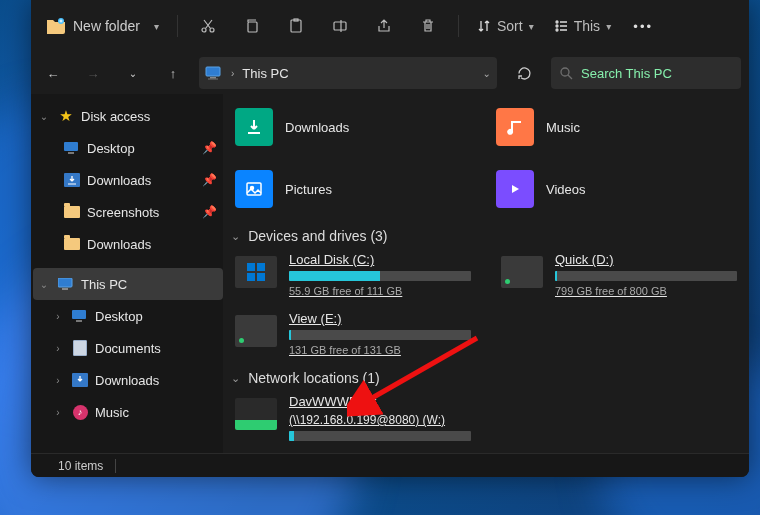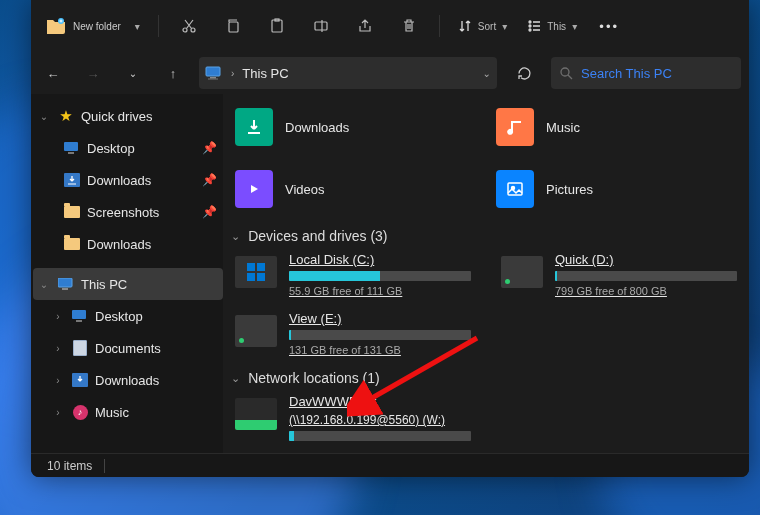--- a/index.html
+++ b/index.html
@@ -9,32 +9,32 @@
 .s2{ left:-40px; bottom:-120px; width:400px; height:400px; background:rgba(80,140,255,.5); }
 .s3{ right:-60px; bottom:-60px; width:220px; height:220px; background:rgba(30,109,212,.6); }
 
 .window { position:absolute; left:31px; top:0; width:718px; height:477px; background:#1c1c1c; border-radius:0 0 8px 8px; display:flex; flex-direction:column; box-shadow:0 0 30px rgba(0,0,0,.5); color:#e6e6e6; font-size:13px; overflow:hidden; }
 
 .toolbar { height:52px; display:flex; align-items:center; padding:0 8px; gap:4px; }
 .tb-btn { height:36px; display:flex; align-items:center; justify-content:center; border-radius:4px; padding:0 8px; color:#bdbdbd; cursor:default; }
 .tb-btn.icon-only { width:40px; padding:0; }
 .tb-newfolder { gap:8px; color:#ccc; }
 .tb-sep { width:1px; height:22px; background:#333; margin:0 6px; }
-.tb-label { font-size:10px; }
+.tb-label { font-size:14px; }
 .chev{ font-size:10px; color:#aaa; margin-left:6px;}
 
 .addrbar { height:42px; display:flex; align-items:center; padding:0 8px; gap:12px; }
 .nav-btn { width:28px; height:28px; display:flex; align-items:center; justify-content:center; border-radius:4px; color:#d0d0d0; }
 .nav-btn.disabled{ color:#555; }
 .crumb-box { flex:1; height:32px; background:#2d2d2d; border-radius:4px; display:flex; align-items:center; padding:0 6px; gap:8px; }
 .crumb-icon { width:18px; height:18px; display:flex; align-items:center; }
 .crumb-chev{ font-size:10px; color:#aaa; }
 .crumb-txt { color:#e6e6e6; }
 .refresh-btn { width:30px; height:30px; display:flex; align-items:center; justify-content:center; color:#ccc; }
-.search-box { width:190px; height:32px; background:#2d2d2d; border-radius:4px; display:flex; align-items:center; padding:0 8px; gap:8px; color:#3b82f6; }
+.search-box { width:190px; height:32px; background:#2d2d2d; border-radius:4px; display:flex; align-items:center; padding:0 8px; gap:8px; color:#86efac; }
 .search-box svg{opacity:.6}
 
 .body { flex:1; display:flex; min-height:0; }
 .sidebar { width:192px; background:#171717; overflow-y:auto; overflow-x:hidden; padding:6px 0 0 2px; }
 .tree-row { height:32px; display:flex; align-items:center; gap:6px; padding-right:6px; color:#e6e6e6; white-space:nowrap; position:relative;}
 .tree-row.selected{ background:#3a3a3a; border-radius:4px;}
 .expander{ width:14px; display:flex; align-items:center; justify-content:center; font-size:10px; color:#888;}
 .ticon{ width:18px; display:flex; align-items:center; justify-content:center;}
 .pin{ margin-left:auto; color:#666; font-size:12px;}
 .tree-star{ color:#f5c518; font-size:15px; }
@@ -59,21 +59,21 @@
 .drive-icon.hdd{ background:#3a3a3a;}
 .drive-icon.net{ background:#2a2a2a;}
 .drive-icon .led{ position:absolute; left:4px; bottom:4px; width:5px; height:5px; border-radius:50%; background:#2ecc71;}
 .drive-icon .win{ position:absolute; inset:0; display:flex; align-items:center; justify-content:center;}
 .drive-meta{ flex:1; min-width:0; display:flex; flex-direction:column; gap:4px;}
 .drive-name{ font-size:13px; white-space:nowrap; overflow:hidden; text-overflow:ellipsis; }
 .progress{ height:10px; background:#4a4a4a; border-radius:1px; overflow:hidden;}
 .progress>.fill{ height:100%; background:#26c6da;}
 .drive-free{ font-size:11px; color:#aaa;}
 
-.status { height:24px; background:#171717; border-top:1px solid #2a2a2a; display:flex; align-items:center; padding:0 16px; font-size:12px; color:#ccc; gap:12px;}
+.status { height:24px; background:#171717; border-top:1px solid #2a2a2a; display:flex; align-items:center; padding:0 27px; font-size:12px; color:#ccc; gap:12px;}
 .status .sep{ width:1px; height:14px; background:#444;}
 
 svg{ display:block; }
 .icon-folder-yellow{width:16px;height:12px;background:#f5c97d;border-radius:1px;position:relative;}
 .icon-folder-yellow::before{content:"";position:absolute;top:-3px;left:0;width:6px;height:3px;background:#f5c97d;border-radius:1px 1px 0 0;}
 .icon-doc{width:14px;height:16px;background:#ccd6e3;border-radius:1px;border:1px solid #9bb0cc;}
 .icon-music-circle{width:15px;height:15px;border-radius:50%;background:#d6336c;display:flex;align-items:center;justify-content:center;color:#fff;font-size:9px;}
 .annotation-arrow{position:absolute;pointer-events:none;}
 </style>
 </head>
@@ -187,21 +187,21 @@
   </div>
 
   <div class="body">
 
     <div class="sidebar">
       <div class="tree-row" style="padding-left:4px">
         <span class="expander">⌄</span>
         <span class="ticon">
             <span class="tree-star">★</span>
           </span>
-        <span class="tree-label">Quick drives</span>
+        <span class="tree-label">Disk access</span>
       </div>
       <div class="tree-row" style="padding-left:30px">
           <span class="ticon">
             <svg width="16" height="13">
               <rect x="0" y="0" width="14" height="9" rx="1" fill="#2f7dd1"></rect>
               <rect x="4" y="10" width="6" height="2" fill="#777"></rect>
             </svg>
           </span>
           <span class="tree-label">Desktop</span>
           <span class="pin">📌</span>
@@ -287,38 +287,38 @@
             </div>
             <span class="name">Downloads</span>
           </div>
         <div class="folder-tile">
             <div class="big-icon bi-music">
               <svg width="20" height="20" fill="#fff">
                 <path d="M8 4h8v2H8zM8 4v10a3 3 0 1 1-2-2V4"></path>
               </svg>
             </div>
             <span class="name">Music</span>
-          </div>
-        <div class="folder-tile">
-            <div class="big-icon bi-videos">
-              <svg width="20" height="20" fill="#fff">
-                <path d="M7 6v8l7-4z"></path>
-              </svg>
-            </div>
-            <span class="name">Videos</span>
           </div>
         <div class="folder-tile">
             <div class="big-icon bi-pictures">
               <svg width="20" height="20" fill="none" stroke="#fff" stroke-width="1.5">
                 <rect x="3" y="4" width="14" height="12" rx="1"></rect>
                 <circle cx="8" cy="9" r="1.5" fill="#fff"></circle>
                 <path d="m3 14 4-4 4 4 3-3 3 3"></path>
               </svg>
             </div>
             <span class="name">Pictures</span>
+          </div>
+        <div class="folder-tile">
+            <div class="big-icon bi-videos">
+              <svg width="20" height="20" fill="#fff">
+                <path d="M7 6v8l7-4z"></path>
+              </svg>
+            </div>
+            <span class="name">Videos</span>
           </div>
       </div>
 
       <div class="group-hdr">
           <span class="chevd">⌄</span>
           <span>Devices and drives (3)</span>
         </div>
       <div class="drive-row">
         <div class="drive">
           <div class="drive-icon">
@@ -373,21 +373,21 @@
           <span>Network locations (1)</span>
         </div>
       <div class="drive-row">
         <div class="drive">
           <div class="drive-icon net">
               <div class="led" style="background:#2ecc71"></div>
               <div style="position:absolute;bottom:0;left:0;right:0;height:10px;background:#2ecc71;border-radius:0 0 2px 2px"></div>
             </div>
           <div class="drive-meta">
               <span class="drive-name">DavWWWRoot</span>
-              <span class="drive-name" style="font-size:12px">(\\192.168.0.199@5560) (W:)</span>
+              <span class="drive-name" style="font-size:12px">(\\192.168.0.199@8080) (W:)</span>
               <div class="progress">
                 <div class="fill" style="width:3%"></div>
               </div>
             </div>
         </div>
         <div class="drive" style="visibility:hidden"></div>
       </div>
     </div>
   </div>
 

